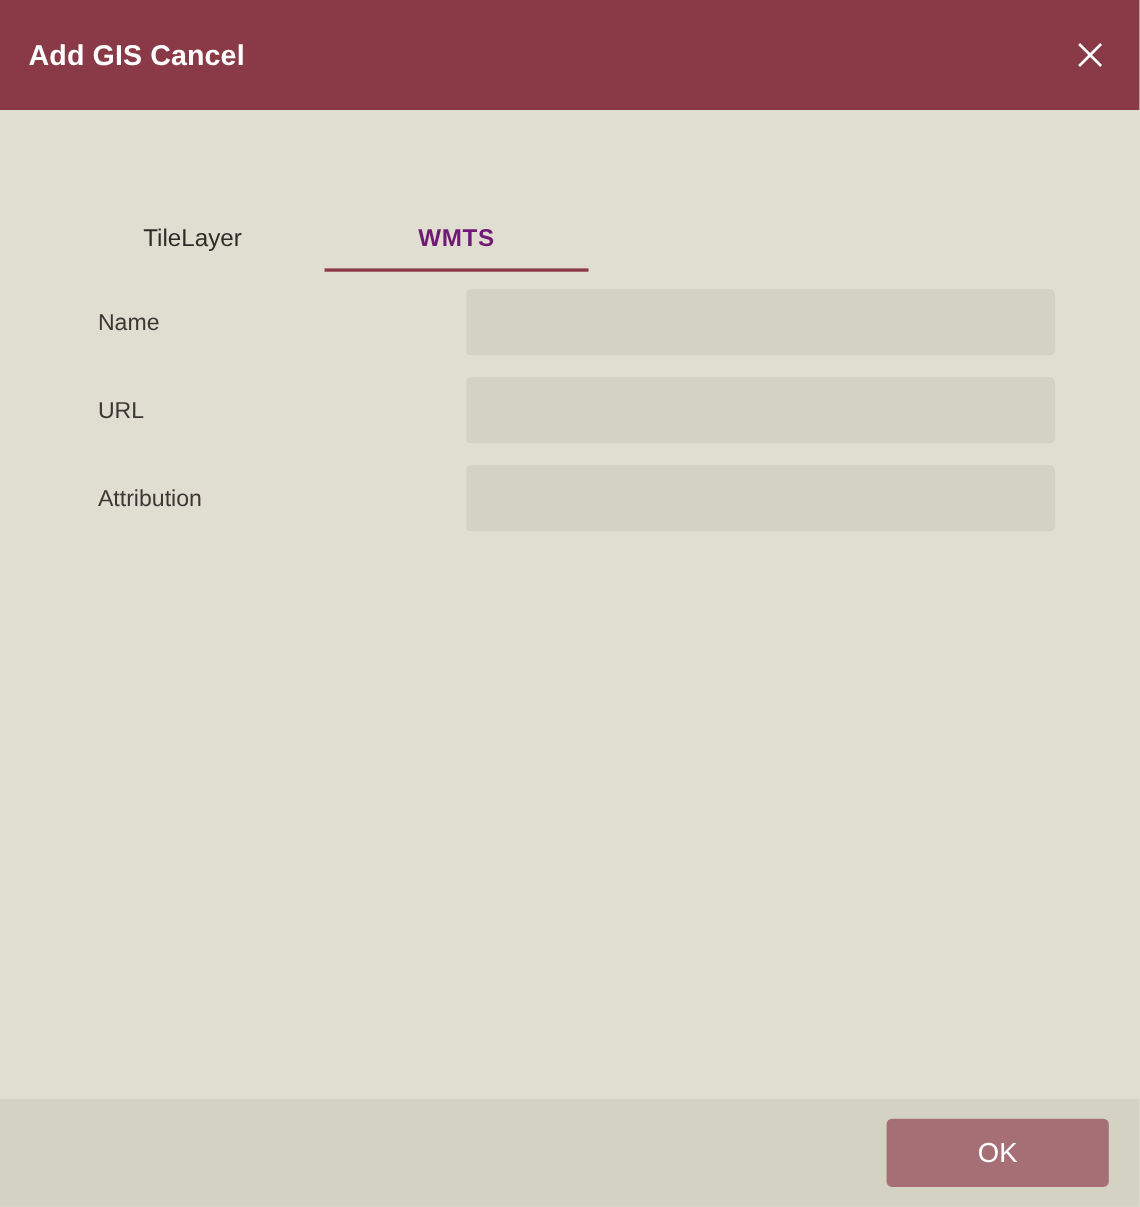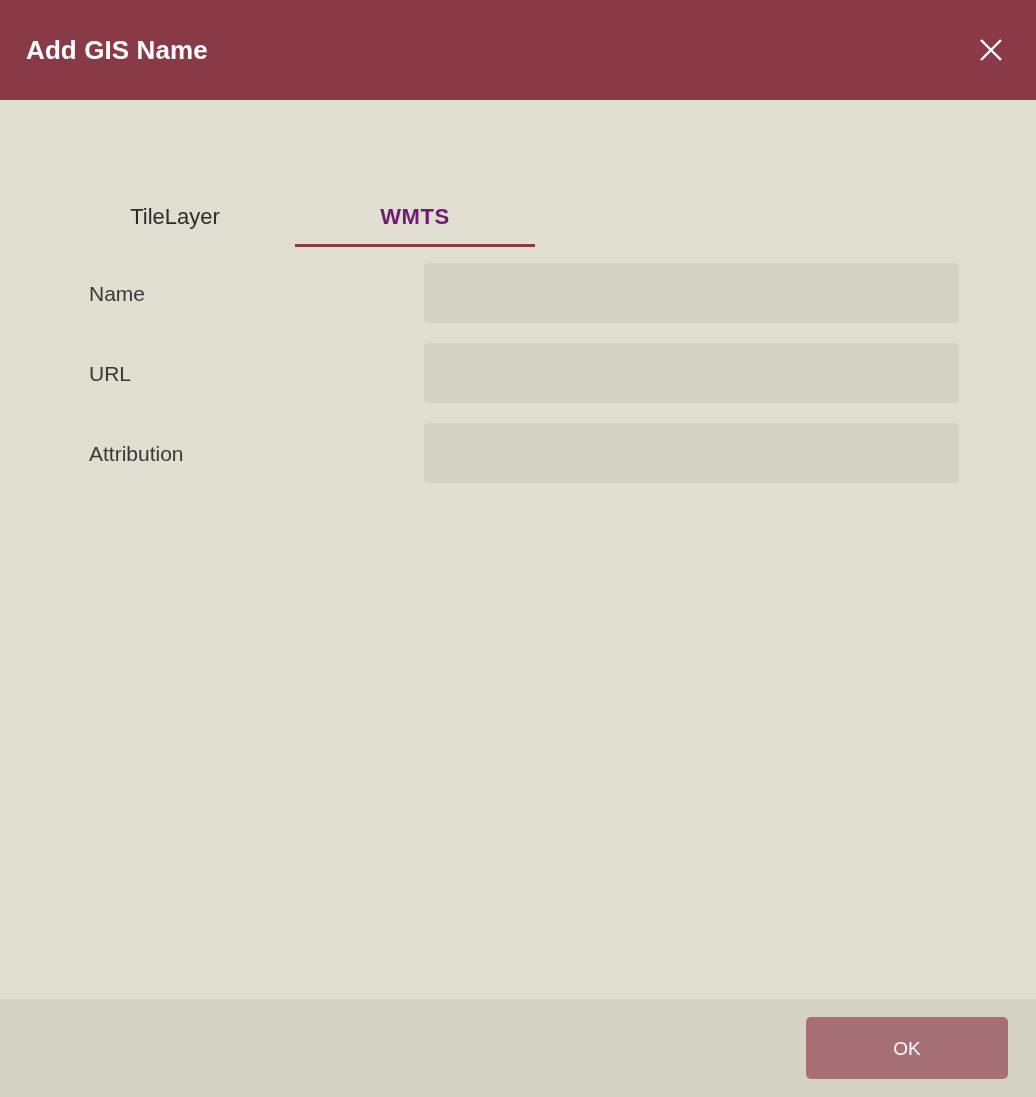--- a/index.html
+++ b/index.html
@@ -148,21 +148,21 @@
     justify-content: flex-end;
     gap: 40px;
     padding: 0 28px;
   }
 
   .btn {
     height: 62px;
     width: 202px;
     border: none;
     border-radius: 5px;
-    font-size: 19px;
+    font-size: 25px;
     font-family: "Liberation Sans", sans-serif;
     cursor: pointer;
     line-height: 1;
   }
 
   .btn-ok {
     background: #a66f75;
     color: #ffffff;
   }
 
@@ -170,21 +170,21 @@
     background: #cbc8b6;
     color: #20201c;
   }
 </style>
 </head>
 <body>
 
 <div class="dialog">
 
   <div class="dialog-header">
-    <div class="dialog-title">Add GIS Name</div>
+    <div class="dialog-title">Add GIS Cancel</div>
     <button class="close-button">
       <span>
         <svg width="28" height="28" viewBox="0 0 28 28" aria-hidden="true">
           <line x1="4" y1="4" x2="24" y2="24" stroke="#ffffff" stroke-width="2.4"></line>
           <line x1="24" y1="4" x2="4" y2="24" stroke="#ffffff" stroke-width="2.4"></line>
         </svg>
       </span>
     </button>
   </div>
 

